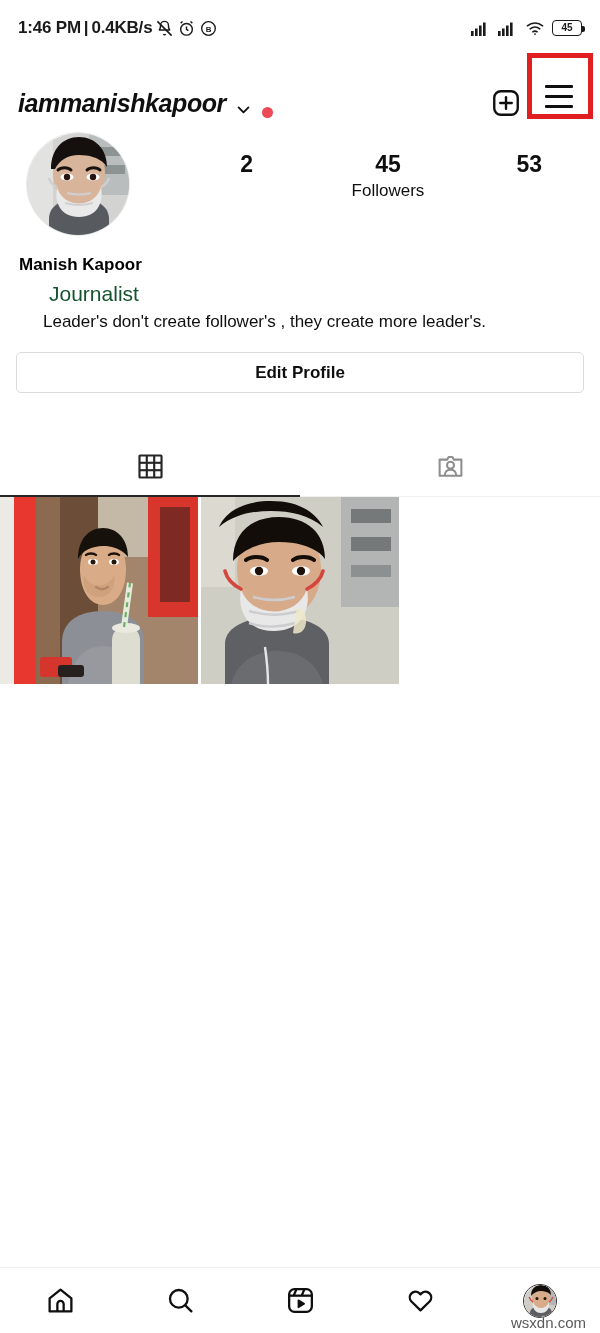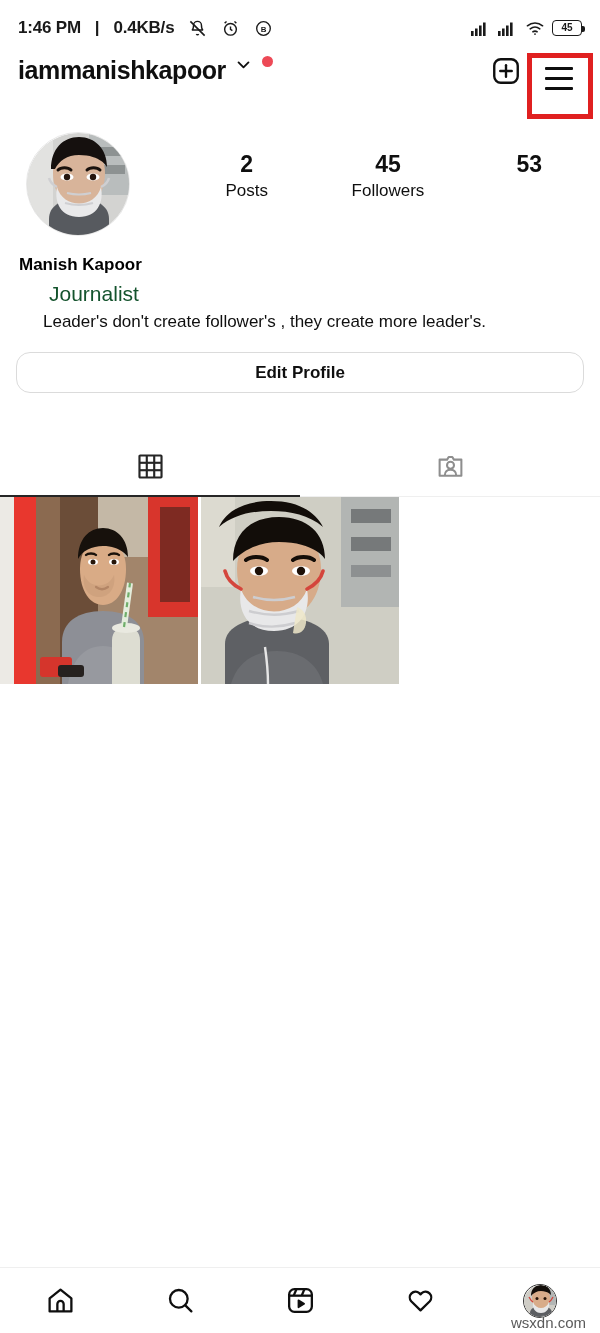--- a/index.html
+++ b/index.html
@@ -11,42 +11,42 @@
     overflow: hidden;
   }
   #app { position: relative; width: 600px; height: 1333px; background:#fff; }
 
   
   .statusbar {
     position: absolute; top: 0; left: 0; width: 600px; height: 56px;
     display: flex; align-items: center; justify-content: space-between;
     padding: 0 18px;
   }
-  .status-left { display: flex; align-items: center; gap: 14px; }
+  .status-left { display: flex; align-items: center; gap: 3px; }
   .status-text {
     font-size: 17px; font-weight: bold; color: #1a1a1a;
     letter-spacing: -0.2px; white-space: nowrap;
   }
   .status-right { display: flex; align-items: center; gap: 7px; }
   .sicon { display: block; }
   .batt {
     position: relative; width: 30px; height: 16px;
     border: 1.8px solid #1a1a1a; border-radius: 4px;
     display: flex; align-items: center; justify-content: center;
   }
   .batt::after {
     content: ""; position: absolute; right: -4px; top: 4.5px;
     width: 2.6px; height: 6px; background: #1a1a1a; border-radius: 0 2px 2px 0;
   }
   .batt span { font-size: 10px; font-weight: bold; line-height: 1; color:#1a1a1a; }
 
   
   .header {
     position: absolute; top: 56px; left: 0; width: 599px; height: 62px;
-    display: flex; align-items: flex-start; padding: 0 18px;
+    display: flex; align-items: flex-end; padding: 0 18px; font-style: italic;
   }
   .uname {
     font-size: 25px; font-weight: bold; letter-spacing: -0.4px; color:#0f0f0f;
   }
   .chev { margin-left: 9px; display:block; }
   .reddot {
     width: 11px; height: 11px; border-radius: 50%;
     background: #ED4956; margin-left: 10px;
   }
   .hspacer { flex: 1; }
@@ -78,21 +78,21 @@
 
   
   .bio { position: absolute; top: 252px; left: 19px; width: 565px; }
   .bio-name { font-size: 17px; font-weight: bold; line-height: 1.5; color:#000000; }
   .bio-cat  { font-size: 21px; line-height: 1.5; color:#14532d;margin-left:30px; }
   .bio-desc { font-size: 17px; line-height: 1.55; color:#0f0f0f;margin-left:24px; }
 
   
   .editbtn {
     position: absolute; top: 352px; left: 16px; width: 568px; height: 41px;
-    border: 1px solid #dbdbdb; border-radius: 14px; background: #fff;
+    border: 1px solid #dbdbdb; border-radius: 5px; background: #fff;
     display: flex; align-items: center; justify-content: center;
     font-size: 17px; font-weight: bold; color: #0f0f0f; cursor: pointer;
   }
 
   
   .tabs {
     position: absolute; top: 437px; left: 0; width: 600px; height: 60px;
     display: flex; border-bottom: 1px solid #efefef;
   }
   .tab { flex: 1; display: flex; align-items: center; justify-content: center; cursor:pointer; position: relative; }
@@ -220,21 +220,20 @@
           <path d="M30 54c6 22 38 22 44 0 3 16-4 30-22 30S27 70 30 54z" fill="#e9e9ea"></path>
           <path d="M40 60c8 2 16 2 24 0" stroke="#cfcfd2" stroke-width="2" fill="none"></path>
           <path d="M38 70c10 3 18 3 28 0" stroke="#cfcfd2" stroke-width="2" fill="none"></path>
           <path d="M30 54c-4-2-7-5-8-9M74 54c4-2 7-5 8-9" stroke="#cfcfd2" stroke-width="2.5" fill="none"></path>
         </g>
       </svg>
     </div>
     <div class="stats">
       <div class="stat">
         <div class="stat-num">2</div>
-        <div class="stat-lbl">Posts</div>
       </div>
       <div class="stat">
         <div class="stat-num">45</div>
         <div class="stat-lbl">Followers</div>
       </div>
       <div class="stat">
         <div class="stat-num">53</div>
       </div>
     </div>
   </div>

